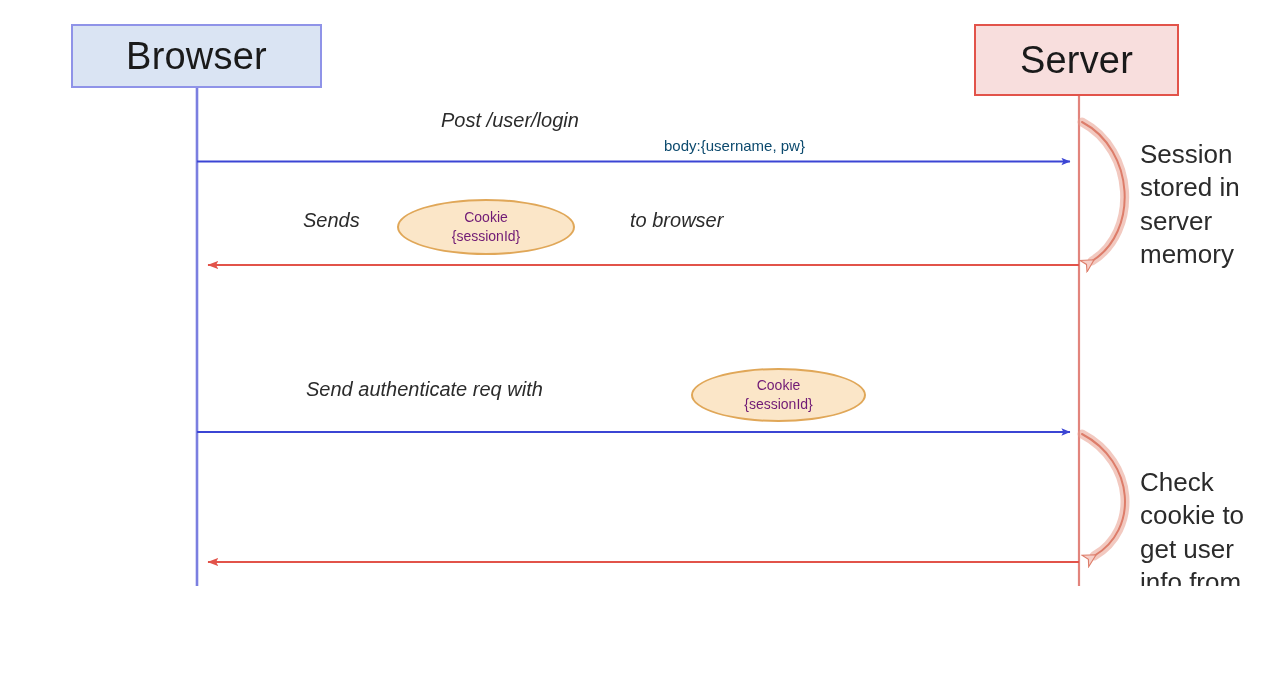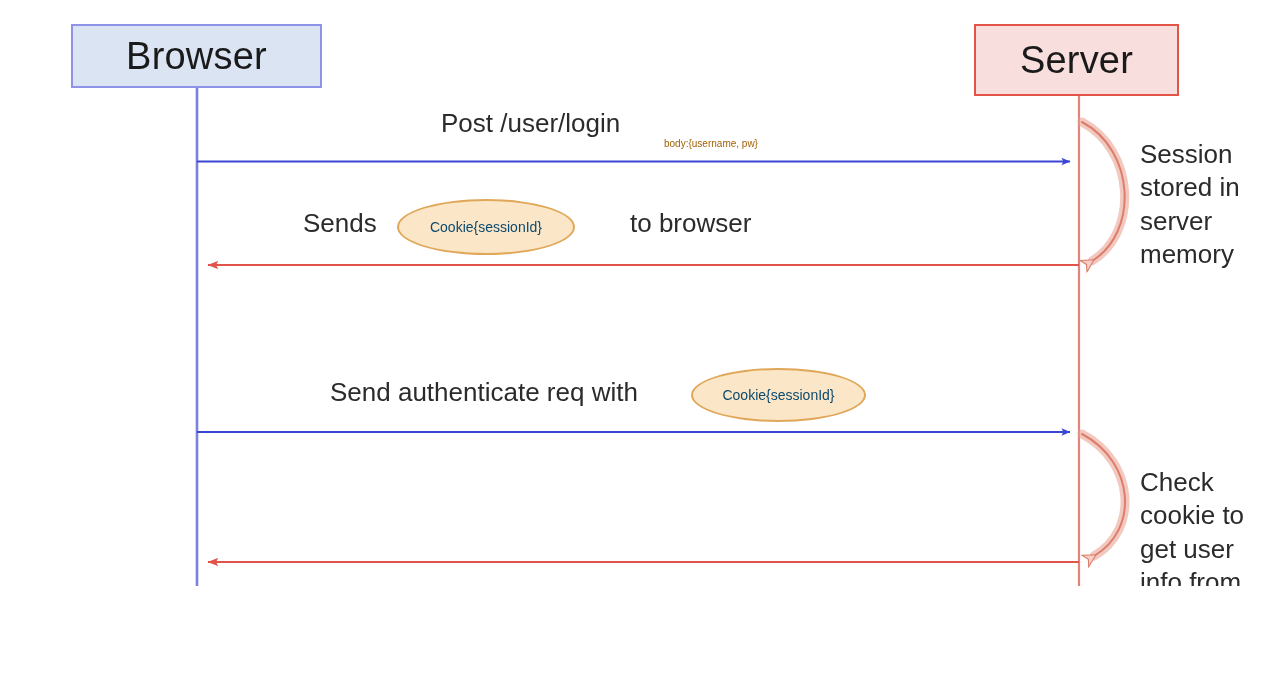--- a/index.html
+++ b/index.html
@@ -60,38 +60,40 @@
   }
 
   
   .msg-label {
     position: absolute;
     color: #2b2b2b;
     white-space: nowrap;
     line-height: 1.1;
   }
   .msg-label.primary {
-    font-size: 26px;
+    font-size: 20px;
+    font-style: italic;
   }
   .msg-label.small {
-    font-size: 10px;
-    color: #a16207;
+    font-size: 15px;
+    color: #0c4a6e;
   }
 
   
   .cookie-note {
     position: absolute;
     box-sizing: border-box;
     background: #fbe6c8;
     border: 2px solid #e0a758;
     border-radius: 50%;
     display: flex;
+    flex-direction: column;
     align-items: center;
     justify-content: center;
-    color: #0c4a6e;
+    color: #701a75;
     font-size: 14px;
     line-height: 1.35;
   }
   .cookie-note span { display: block; }
 
   
   .annotation {
     position: absolute;
     font-size: 26px;
     line-height: 1.28;
@@ -143,21 +145,21 @@
   <div class="participant" id="participant-server">
     <span class="participant-label">Server</span>
   </div>
 
   <div class="msg-label primary" style="left:441px; top:109px;">Post /user/login</div>
   <div class="msg-label small" style="left:664px; top:138px;">body:{username, pw}</div>
 
   <div class="msg-label primary" style="left:303px; top:209px;">Sends</div>
   <div class="msg-label primary" style="left:630px; top:209px;">to browser</div>
 
-  <div class="msg-label primary" style="left:306px; top:378px;margin-left:24px;">Send authenticate req with</div>
+  <div class="msg-label primary" style="left:306px; top:378px;">Send authenticate req with</div>
 
 
   <div class="cookie-note" style="left:397px; top:199px; width:178px; height:56px;">
     <span>Cookie</span>
     <span>{sessionId}</span>
   </div>
 
   <div class="cookie-note" style="left:691px; top:368px; width:175px; height:54px;">
     <span>Cookie</span>
     <span>{sessionId}</span>

